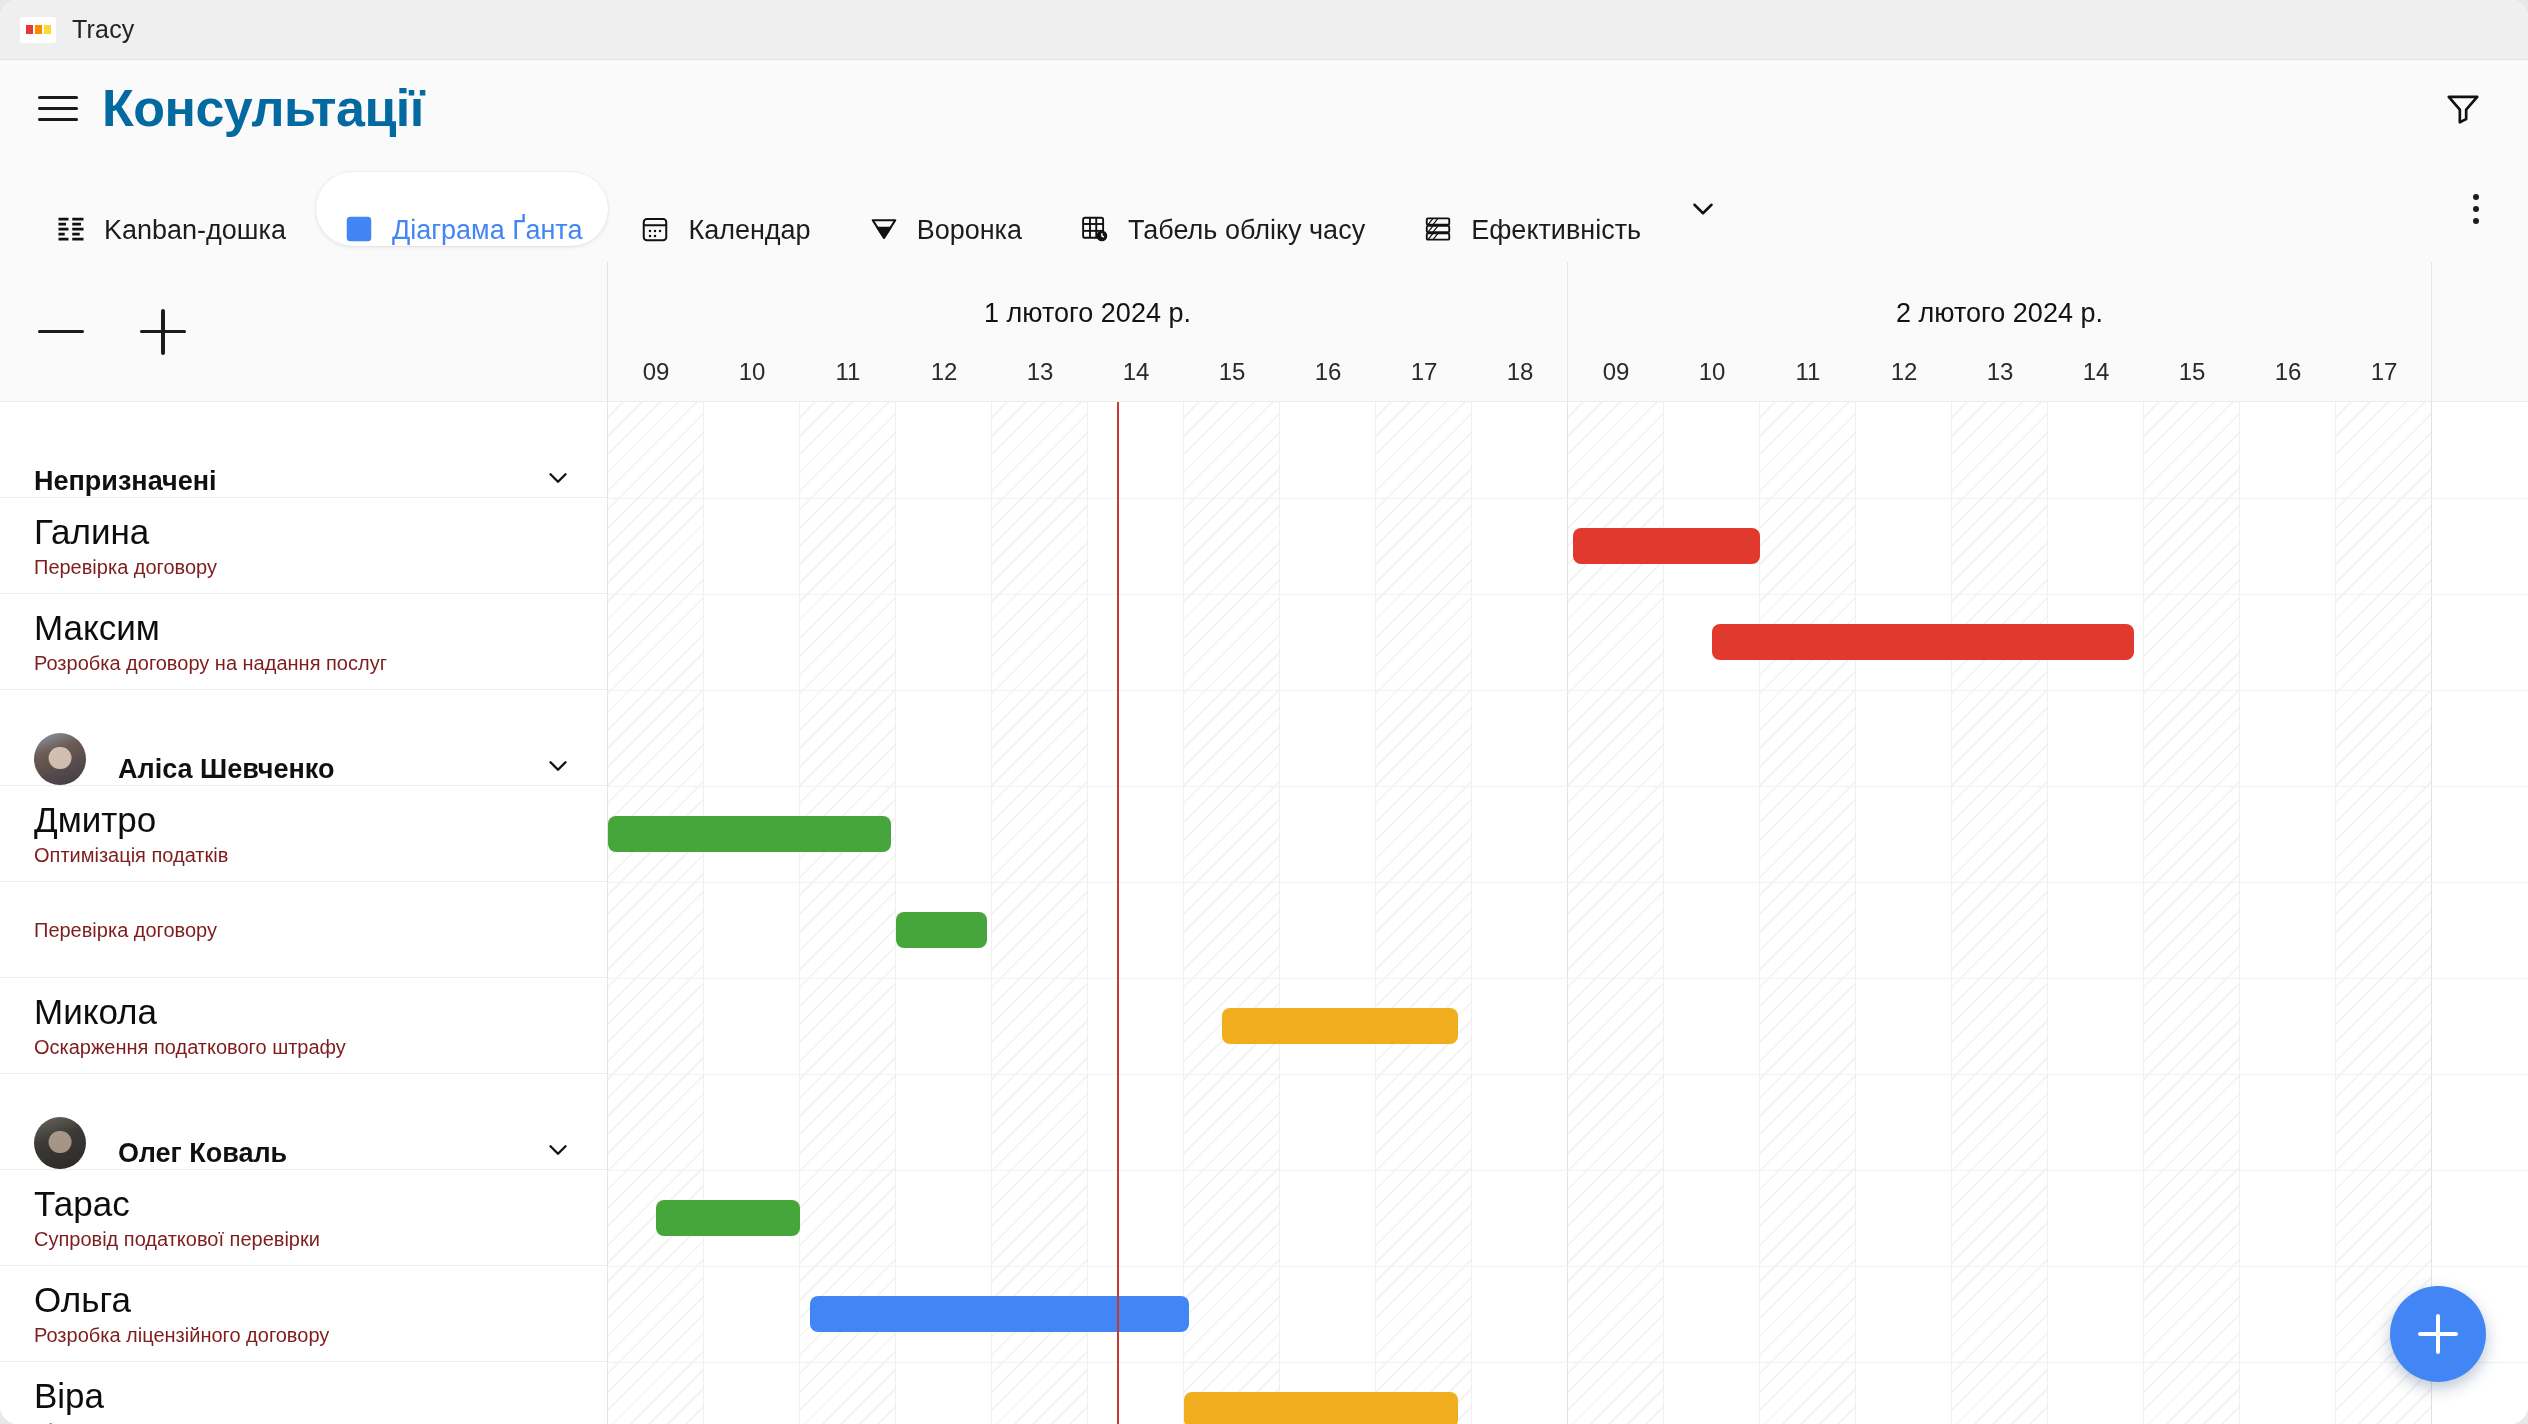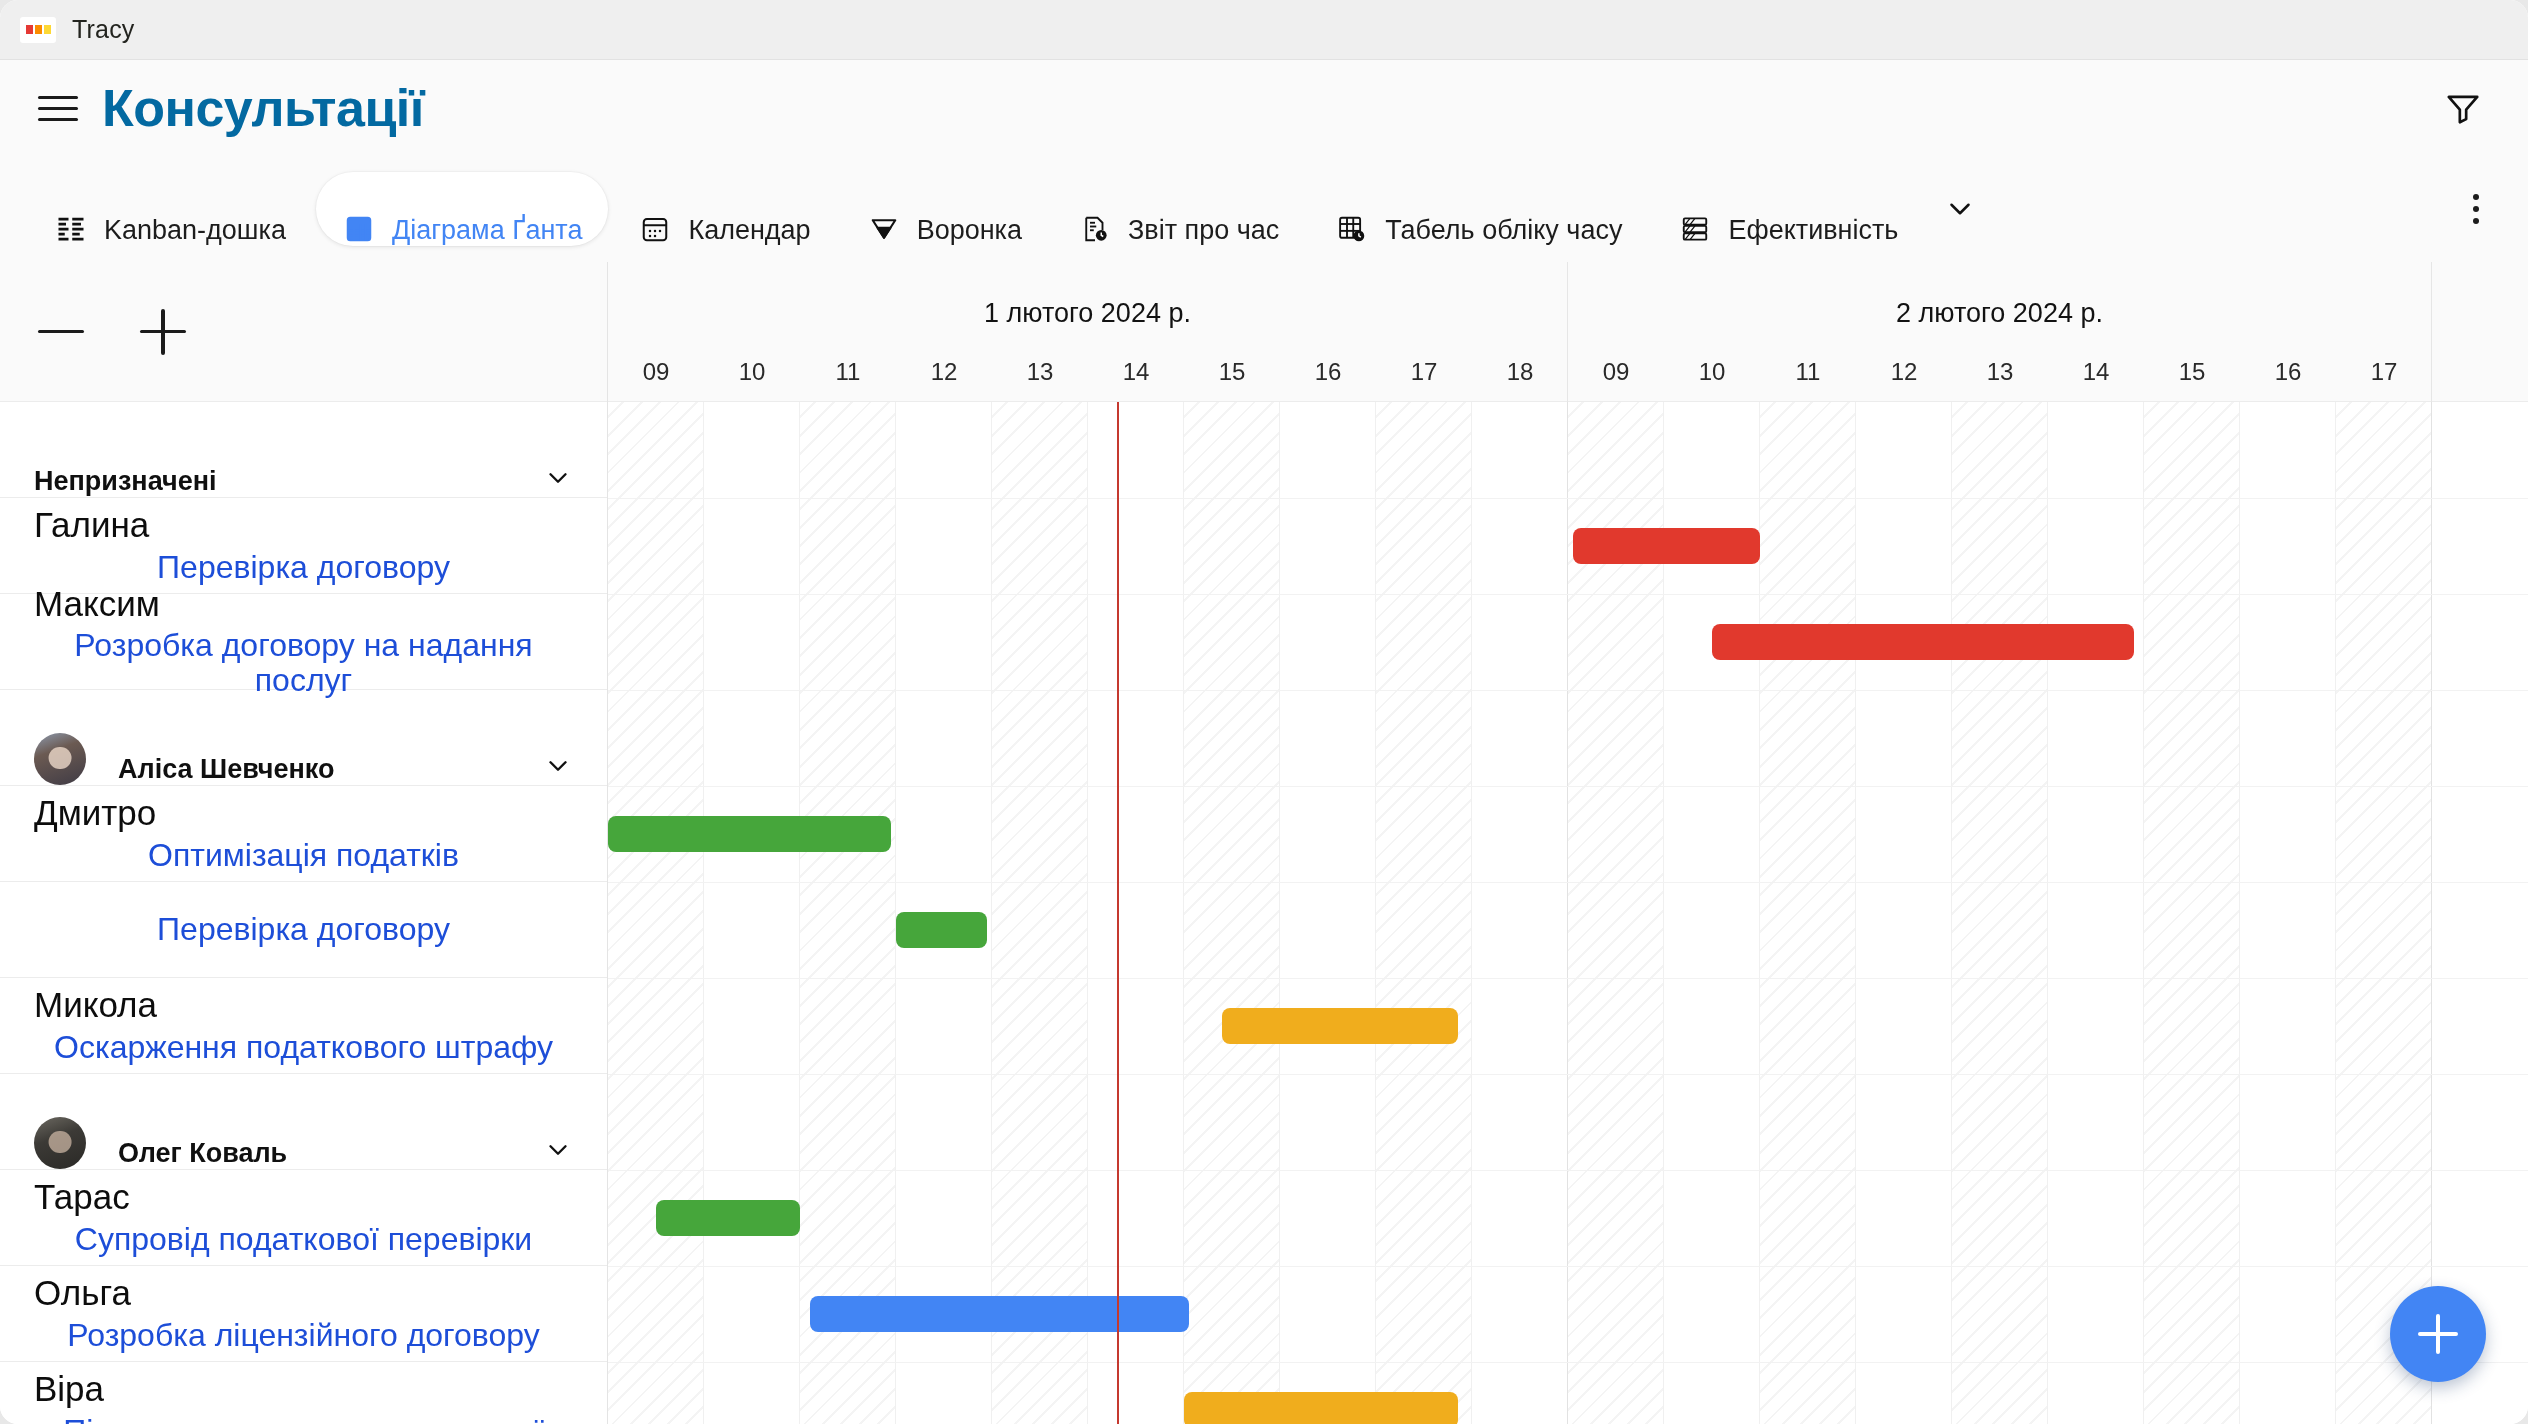--- a/index.html
+++ b/index.html
@@ -131,21 +131,21 @@
   }
   .avatar.a2::after { background: rgba(225,200,180,.65); }
 
   .task-row {
     height: 96px; display: flex; flex-direction: column; justify-content: center;
     padding: 0 34px; gap: 5px;
     border-bottom: 1px solid #ececec;
     cursor: pointer;
   }
   .task-name { font-size: 35px; color: #0d0d0d; line-height: 1.1; }
-  .task-desc { font-size: 32px; color: #1d4ed8; line-height: 1.1; text-align: center; }
+  .task-desc { font-size: 20px; color: #7f1d1d; line-height: 1.1; }
 
   
   .right { flex: 1 1 auto; position: relative; overflow: hidden; background: #ffffff; }
 
   .tl-header { height: 140px; background: #fafafa; border-bottom: 1px solid #ececec; position: relative; }
   .day {
     position: absolute; top: 0; height: 140px;
     border-right: 1px solid #e6e6e6;
   }
   .day-label {
@@ -277,34 +277,20 @@
     <div class="tab">
       <span class="tab-icon">
         <svg width="30" height="30" viewBox="0 0 24 24" fill="none" stroke="#111" stroke-width="1.7" stroke-linejoin="round">
           <path d="M3 5h18l-9 14z"></path>
           <path d="M6.8 11h10.4l-5.2 8z" fill="#111"></path>
         </svg>
       </span>
       <span>Воронка</span>
     </div>
 
-    <div class="tab">
-      <span class="tab-icon">
-        <svg width="30" height="30" viewBox="0 0 24 24" fill="none" stroke="#111" stroke-width="1.5">
-          <path d="M5 3h9l4 4v6"></path>
-            <path d="M5 3v18h7"></path>
-          <line x1="8" y1="7" x2="12" y2="7"></line>
-            <line x1="8" y1="10" x2="13" y2="10"></line>
-          <line x1="8" y1="13" x2="11" y2="13"></line>
-          <circle cx="17" cy="17" r="4.3" fill="#111" stroke="none"></circle>
-          <path d="M17 14.8V17l1.6 1" stroke="#fff" stroke-width="1.2"></path>
-        </svg>
-      </span>
-      <span>Звіт про час</span>
-    </div>
 
     <div class="tab">
       <span class="tab-icon">
         <svg width="30" height="30" viewBox="0 0 24 24" fill="none" stroke="#111" stroke-width="1.5">
           <rect x="2.5" y="3" width="16" height="16" rx="1.5"></rect>
           <line x1="2.5" y1="8" x2="18.5" y2="8"></line>
             <line x1="2.5" y1="13.5" x2="18.5" y2="13.5"></line>
           <line x1="8" y1="3" x2="8" y2="19"></line>
             <line x1="13" y1="3" x2="13" y2="19"></line>
           <circle cx="17.5" cy="17.5" r="4.3" fill="#111" stroke="none"></circle>

